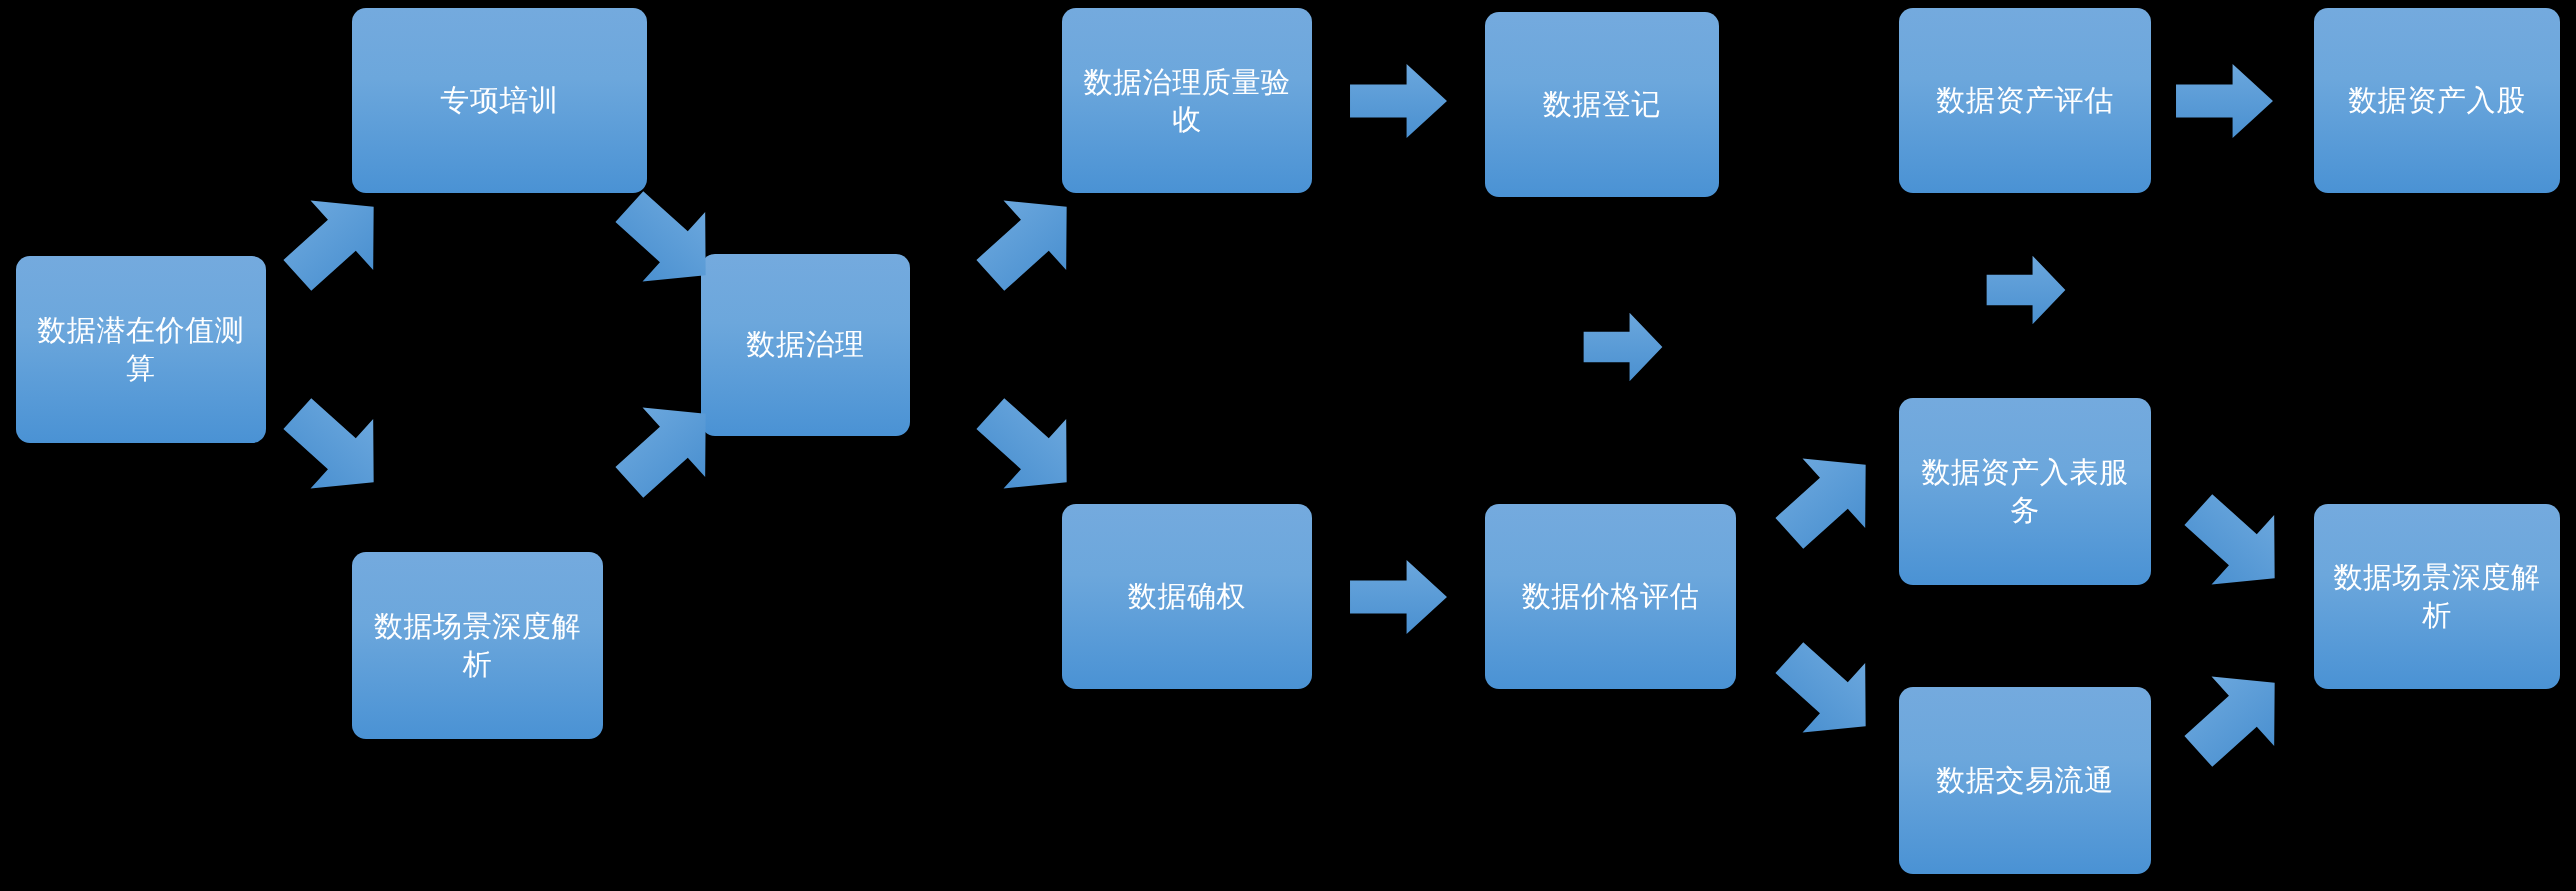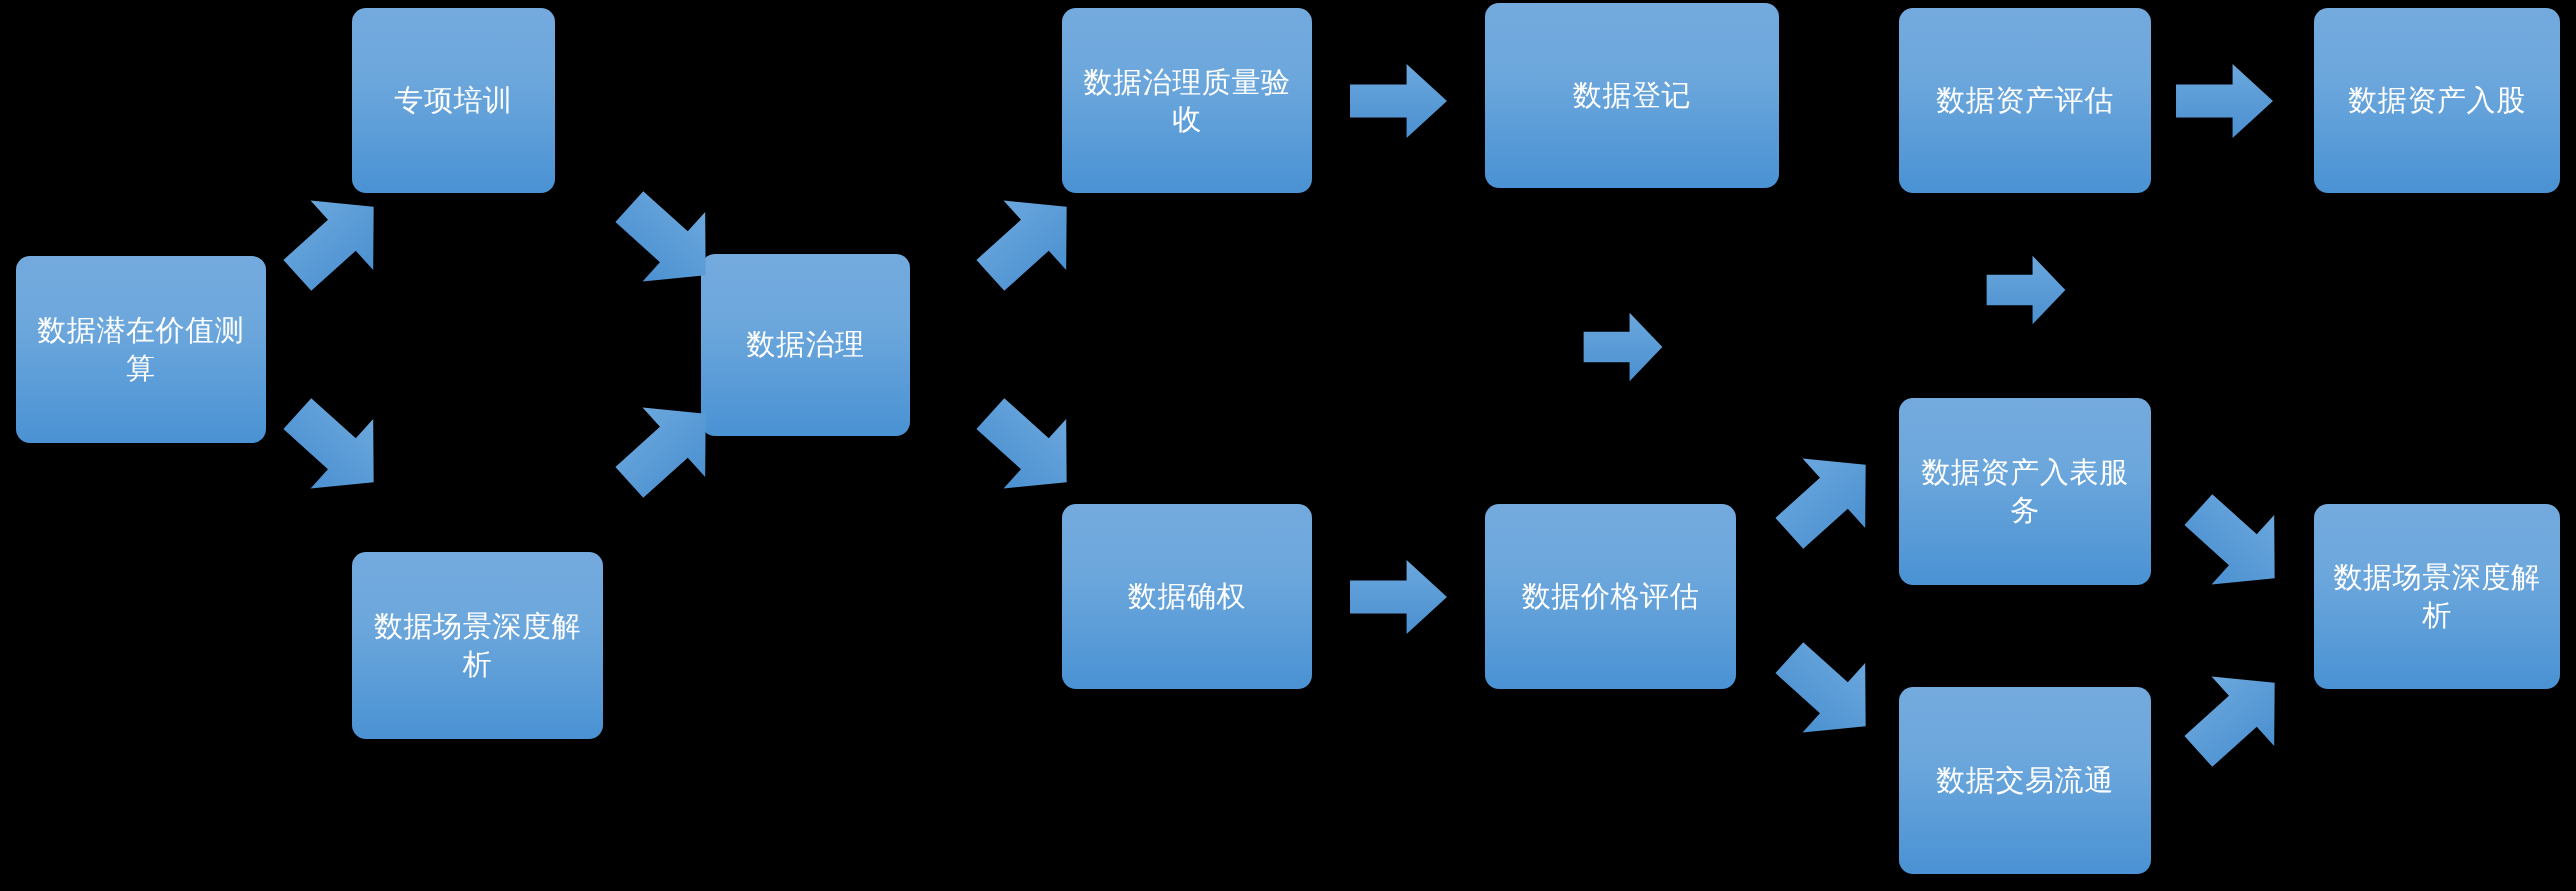--- a/index.html
+++ b/index.html
@@ -43,36 +43,36 @@
   }
   .arrow svg { display: block; width: 100%; height: 100%; overflow: visible; }
 </style>
 </head>
 <body>
 
 <div id="canvas">
     <div class="node" style="left: 15.8px; top: 256px; width: 250px; height: 187px; justify-content: center;">
       <span class="label">数据潜在价值测算</span>
     </div>
-    <div class="node" style="left: 352px; top: 8.2px; width: 203px; height: 185px;">
+    <div class="node" style="left: 352px; top: 8.2px; width: 295px; height: 185px;">
       <span class="label">专项培训</span>
     </div>
     <div class="node" style="left: 352px; top: 504px; width: 251px; height: 187px; margin-top: 48px;">
       <span class="label">数据场景深度解析</span>
     </div>
     <div class="node" style="left: 701px; top: 254px; width: 209px; height: 182px;">
       <span class="label">数据治理</span>
     </div>
     <div class="node" style="left: 1062px; top: 8.2px; width: 250px; height: 185px;">
       <span class="label">数据治理质量验收</span>
     </div>
     <div class="node" style="left: 1062px; top: 504px; width: 250px; height: 185px;">
       <span class="label">数据确权</span>
     </div>
-    <div class="node" style="left: 1485px; top: 3px; width: 294px; height: 185px;">
+    <div class="node" style="left: 1485px; top: 12px; width: 234px; height: 185px;">
       <span class="label">数据登记</span>
     </div>
     <div class="node" style="left: 1485px; top: 504px; width: 251px; height: 185px;">
       <span class="label">数据价格评估</span>
     </div>
     <div class="node" style="left: 1899px; top: 8.2px; width: 252px; height: 185px;">
       <span class="label">数据资产评估</span>
     </div>
     <div class="node" style="left: 1899px; top: 378px; width: 252px; height: 187px; margin-top: 20px;">
       <span class="label">数据资产入表服务</span>

